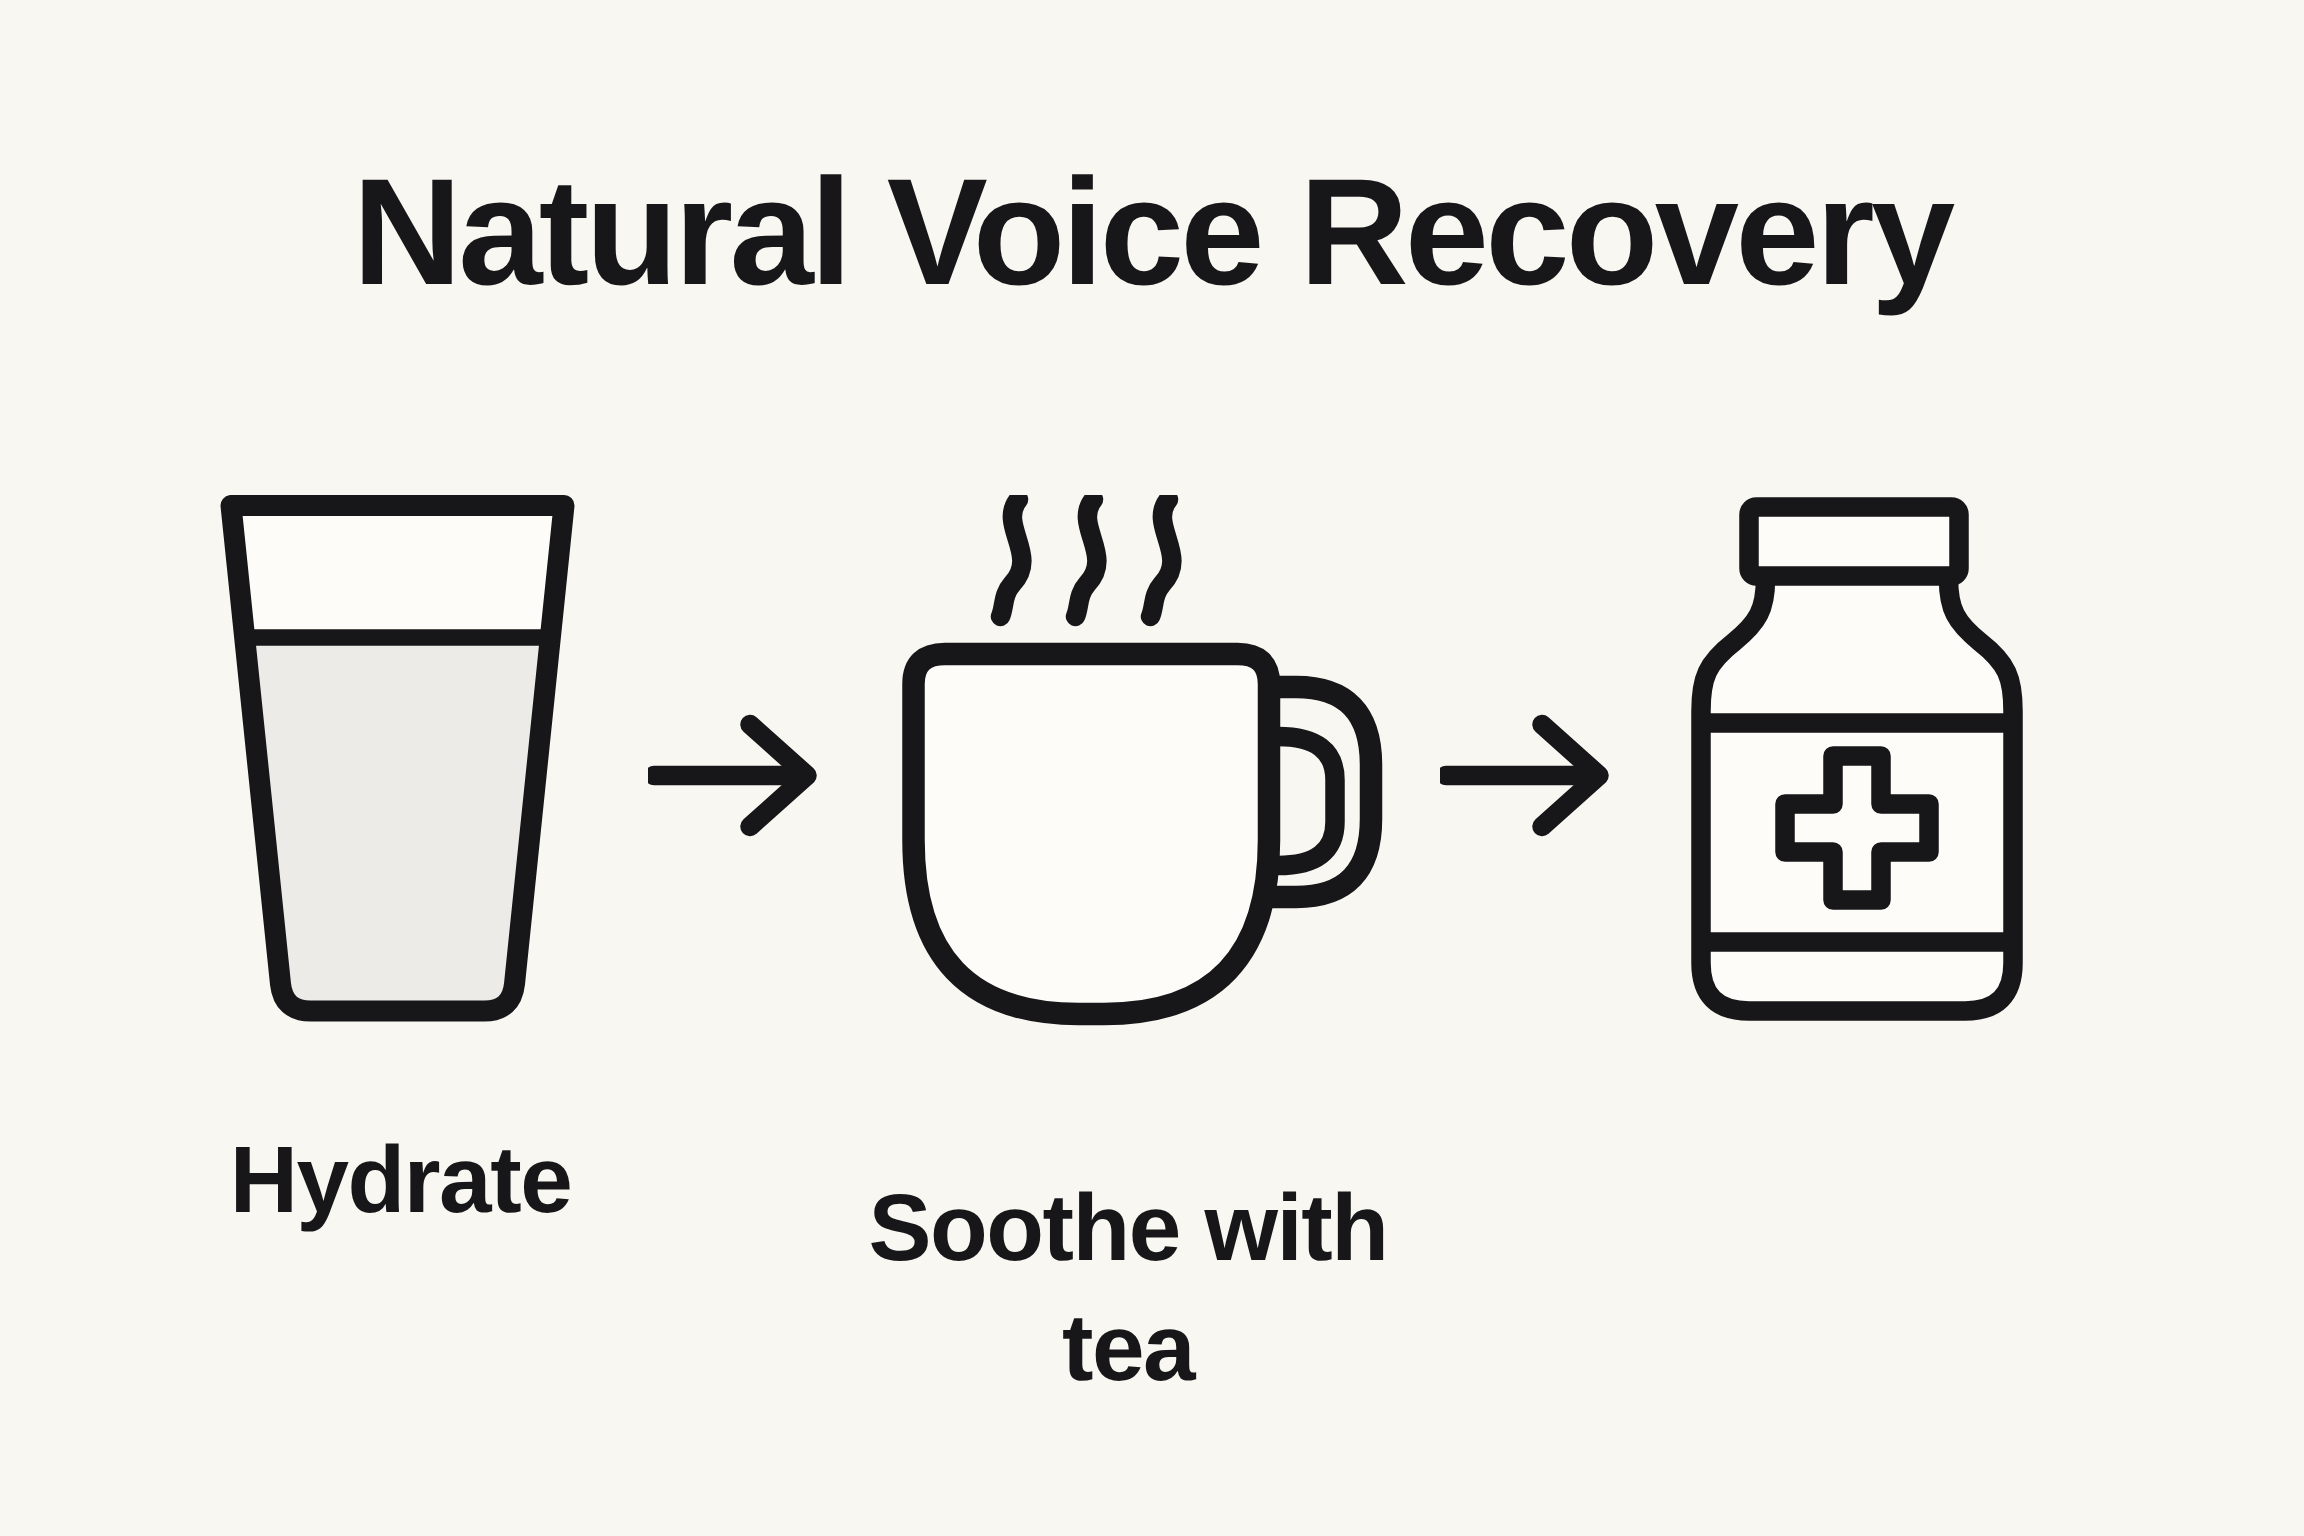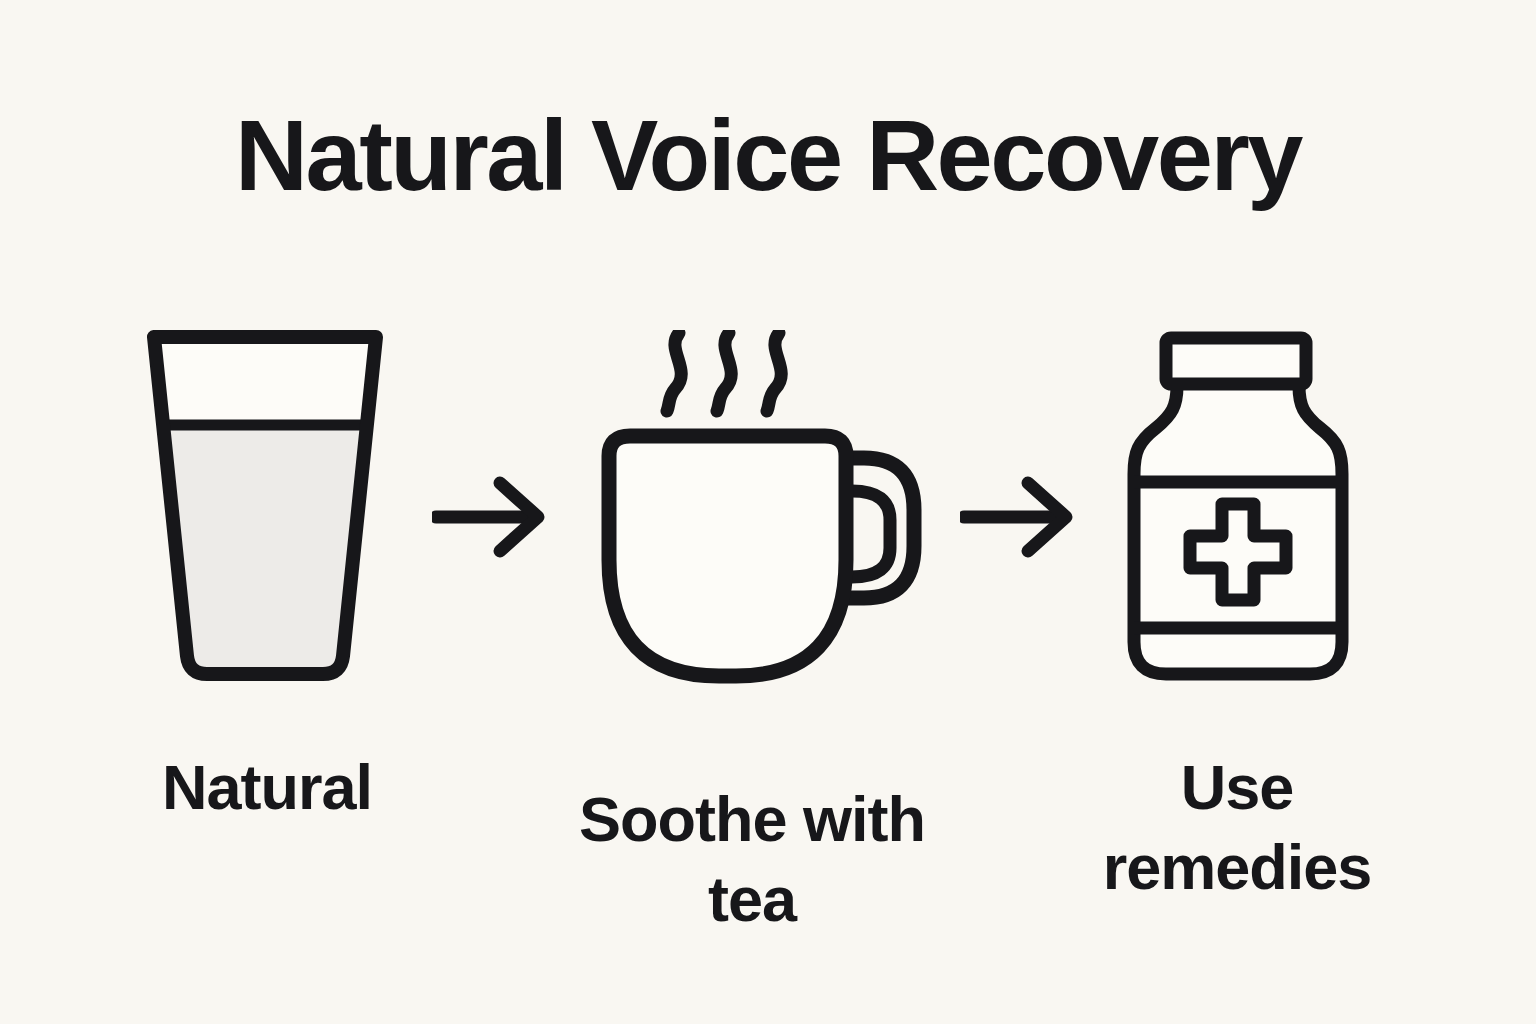--- a/index.html
+++ b/index.html
@@ -113,17 +113,16 @@
     <svg viewBox="0 0 224 352">
       <path class="fi" d="M51,54 C51,76 46,85 30,98 C12,112 8,122 8,144 V312 Q8,344 40,344 H184 Q216,344 216,312 V144 C216,122 212,112 194,98 C178,85 173,76 173,54 Z"></path>
       <path class="st rj" d="M51,56 C51,76 46,85 30,98 C12,112 8,122 8,144 V312 Q8,344 40,344 H184 Q216,344 216,312 V144 C216,122 212,112 194,98 C178,85 173,76 173,56"></path>
       <rect class="st fis rj" x="40" y="8" width="140" height="46" rx="5"></rect>
       <line class="st" x1="8" y1="152" x2="216" y2="152"></line>
       <line class="st" x1="8" y1="298" x2="216" y2="298"></line>
       <path class="st rj" d="M96,174 h32 v32 h32 v32 h-32 v32 h-32 v-32 h-32 v-32 h32 Z"></path>
     </svg>
   </div>
 
-  <div class="label label-1">Natural</div>
+  <div class="label label-1">Hydrate</div>
   <div class="label label-2">Soothe with tea</div>
-  <div class="label label-3">Use remedies</div>
 
 </div>
 
 </body></html>

